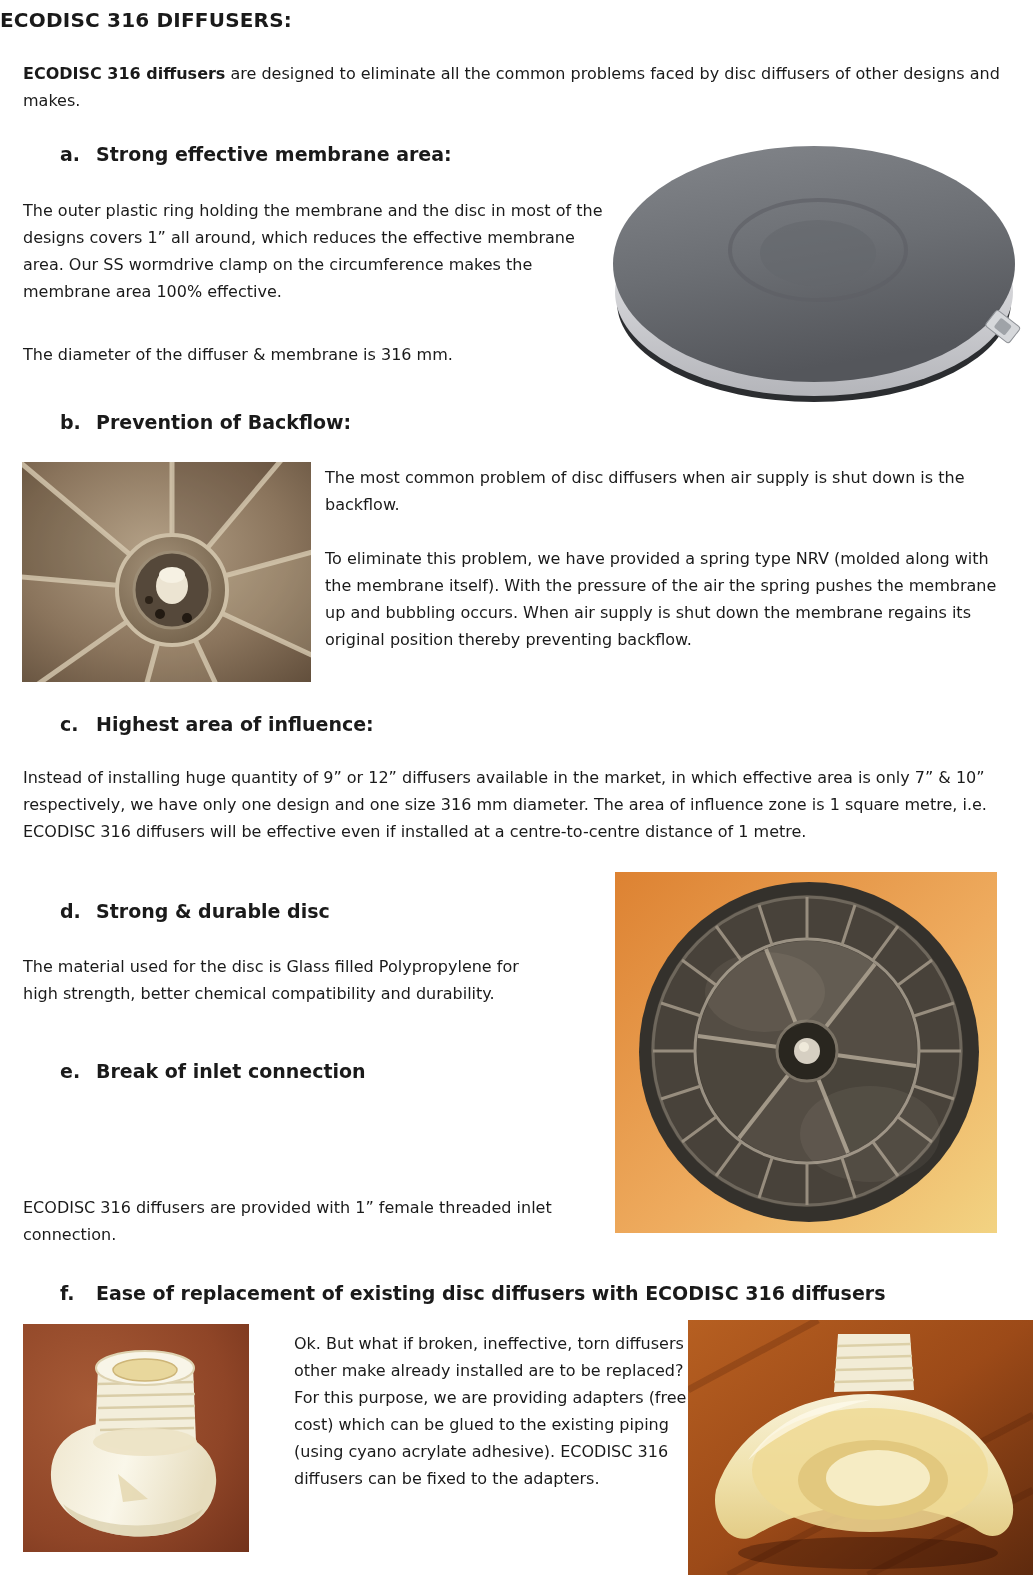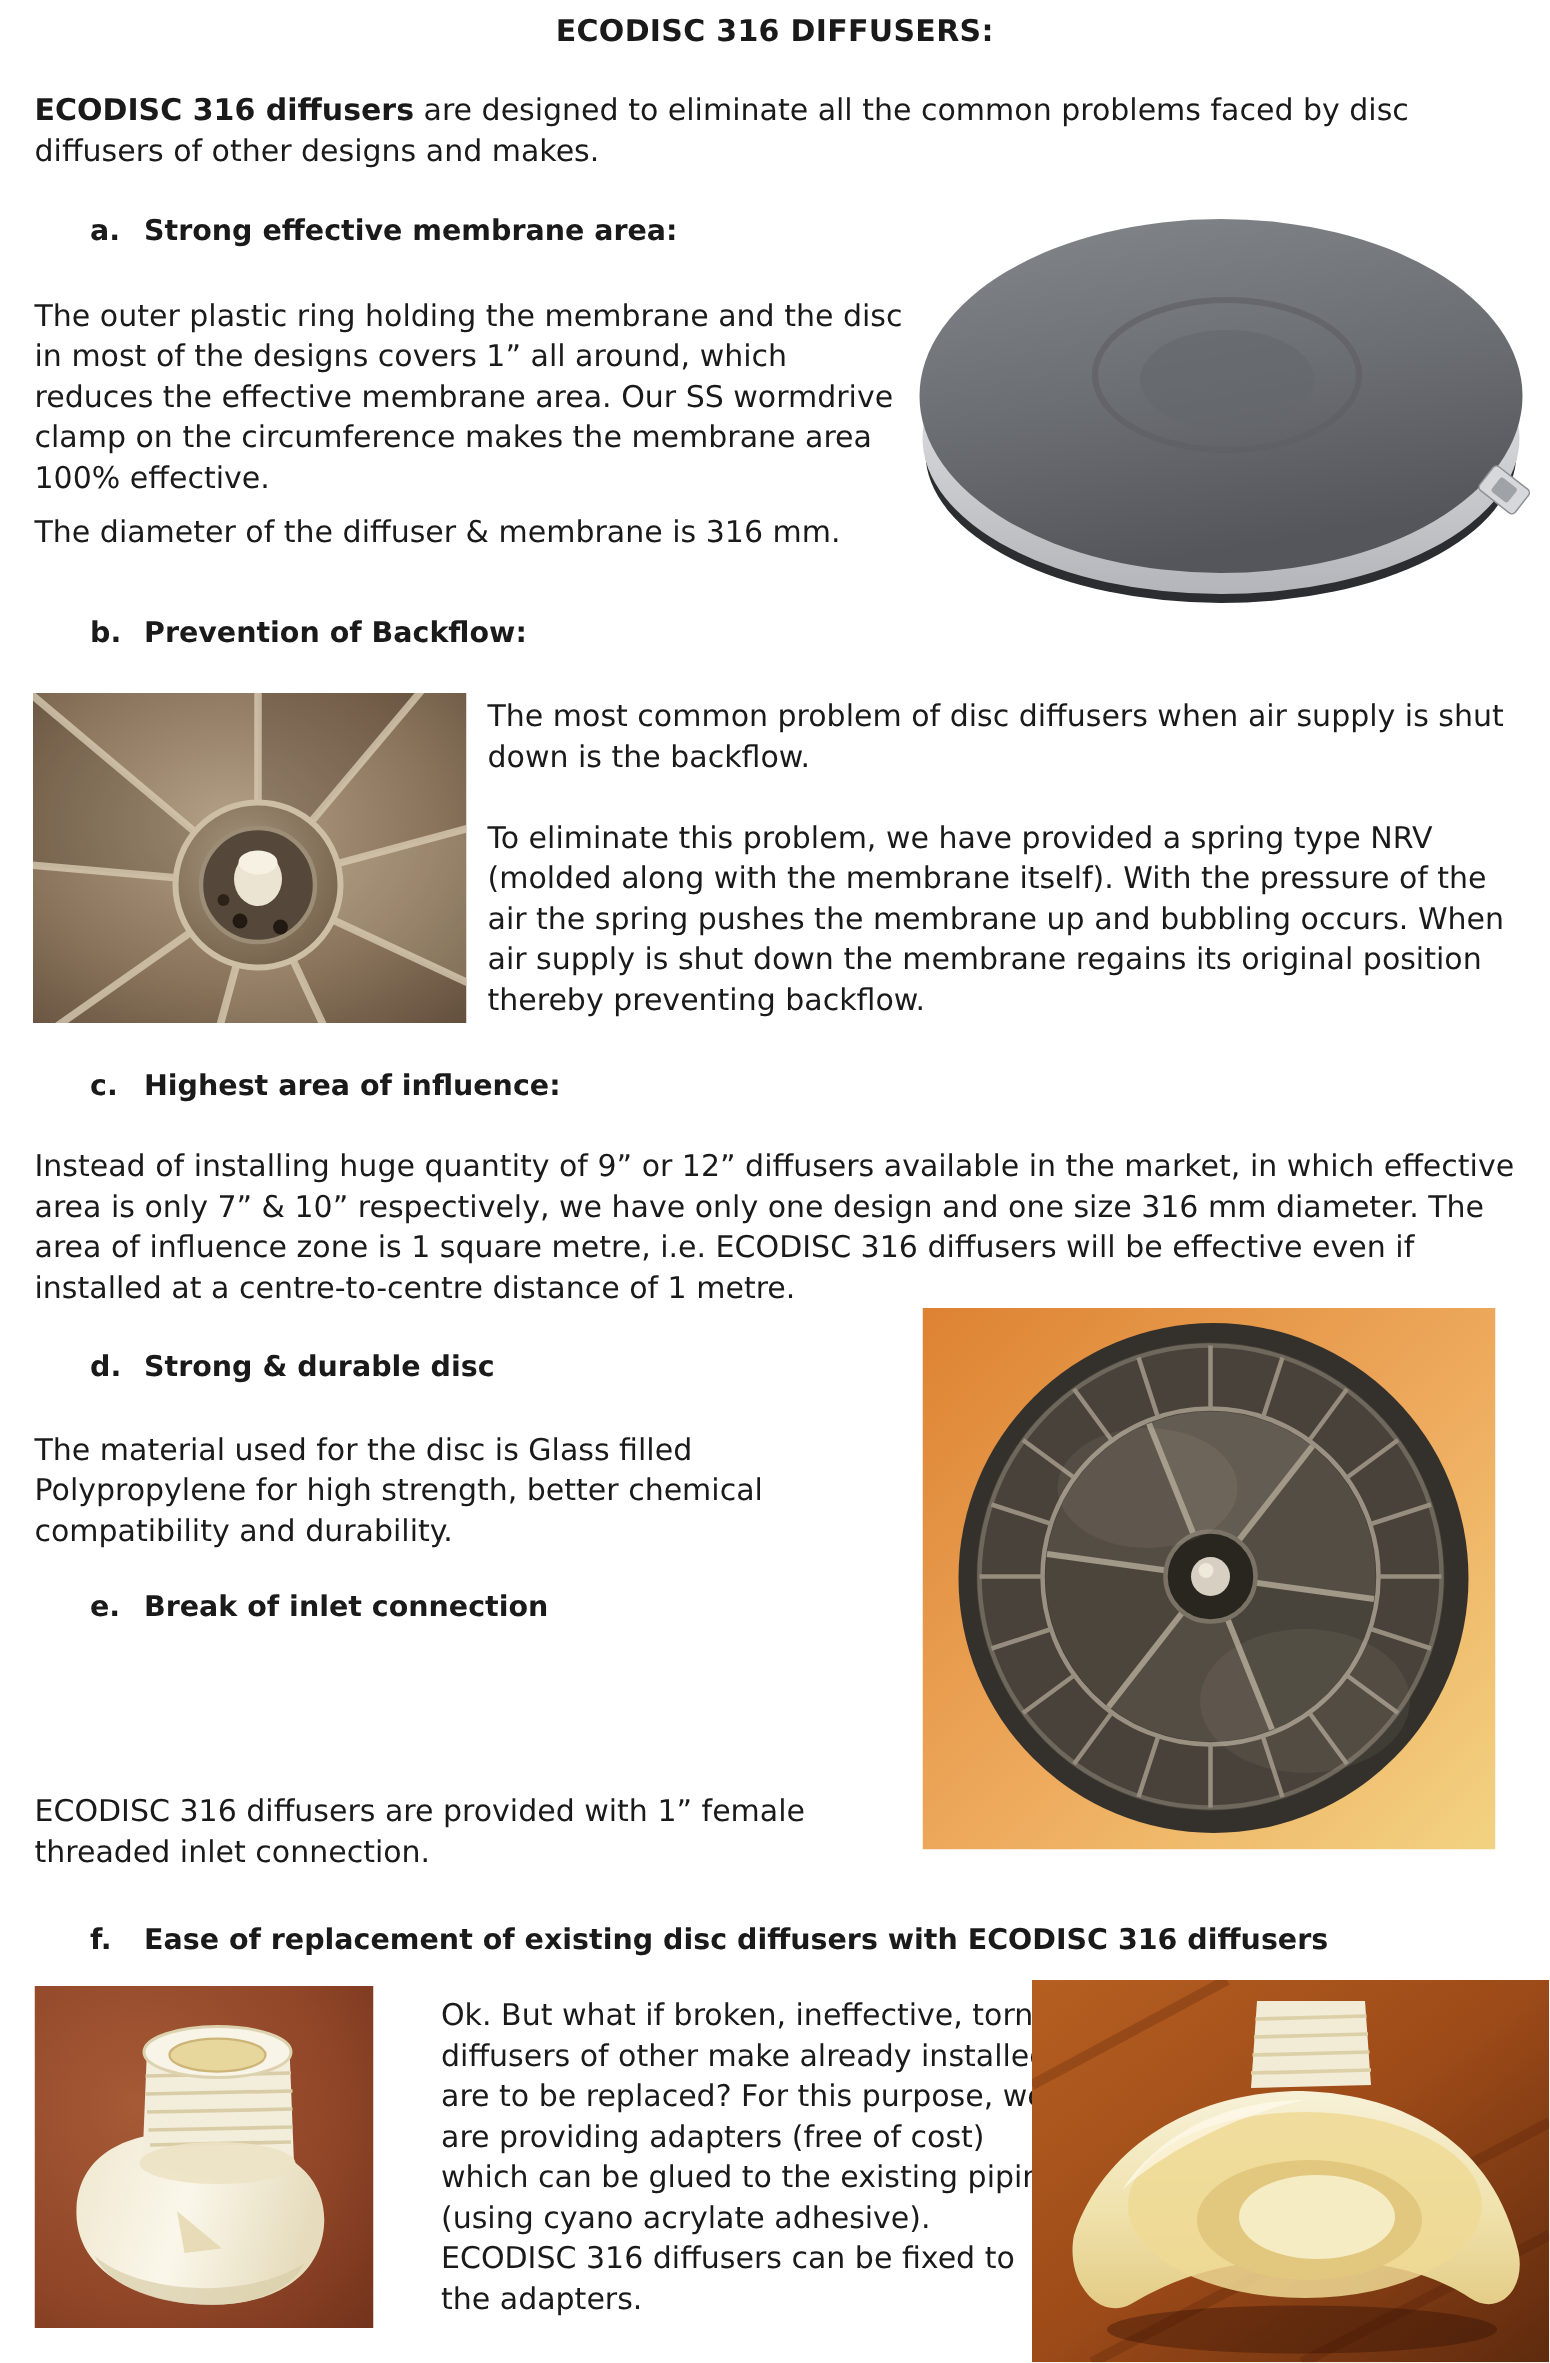--- a/index.html
+++ b/index.html
@@ -8,28 +8,27 @@
     width:1033px;
     height:1575px;
     background:#ffffff;
     font-family:"DejaVu Sans","Liberation Sans",sans-serif;
     color:#1a1a1a;
     overflow:hidden;
   }
   .title{
     position:absolute;
     top:8px;left:0;width:100%;
-    text-align:center;
     font-size:20px;font-weight:bold;
     letter-spacing:.2px;
   }
   .body{
     position:absolute;
     margin:0;
-    font-size:20px;
+    font-size:16px;
     line-height:27px;
   }
   .heading{
     position:absolute;
     display:flex;
     font-size:19px;
     font-weight:bold;
     line-height:24px;
   }
   .h-label{width:36px;flex:0 0 36px;}

